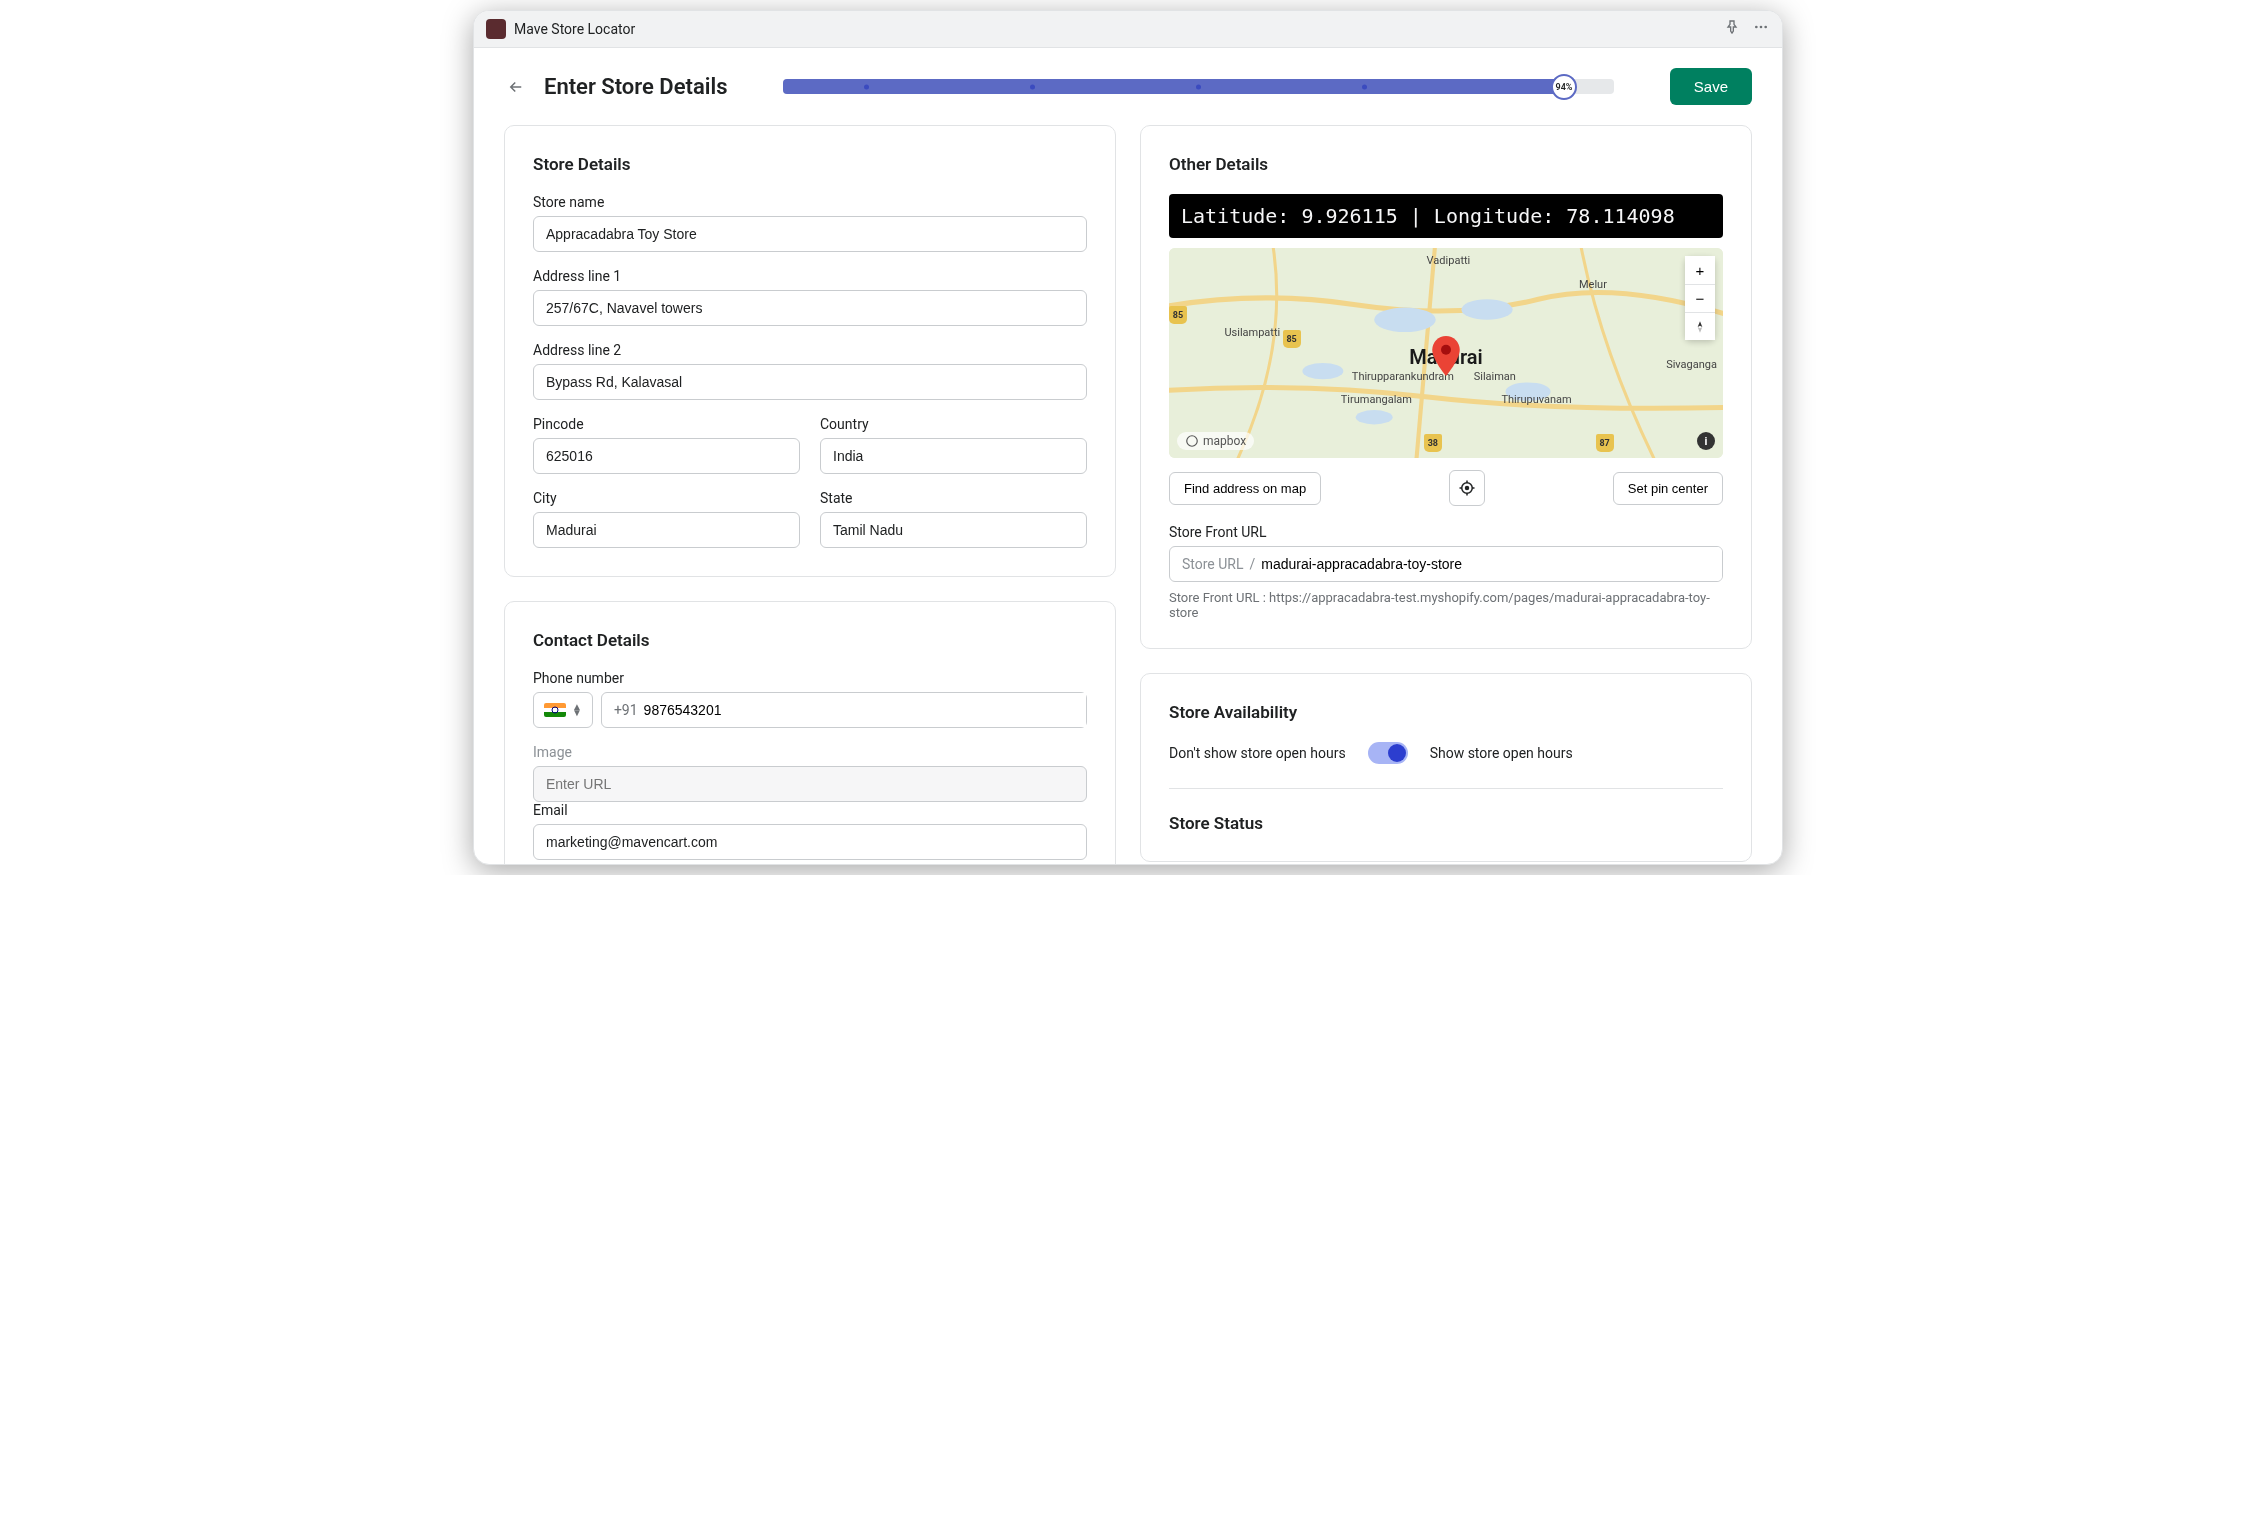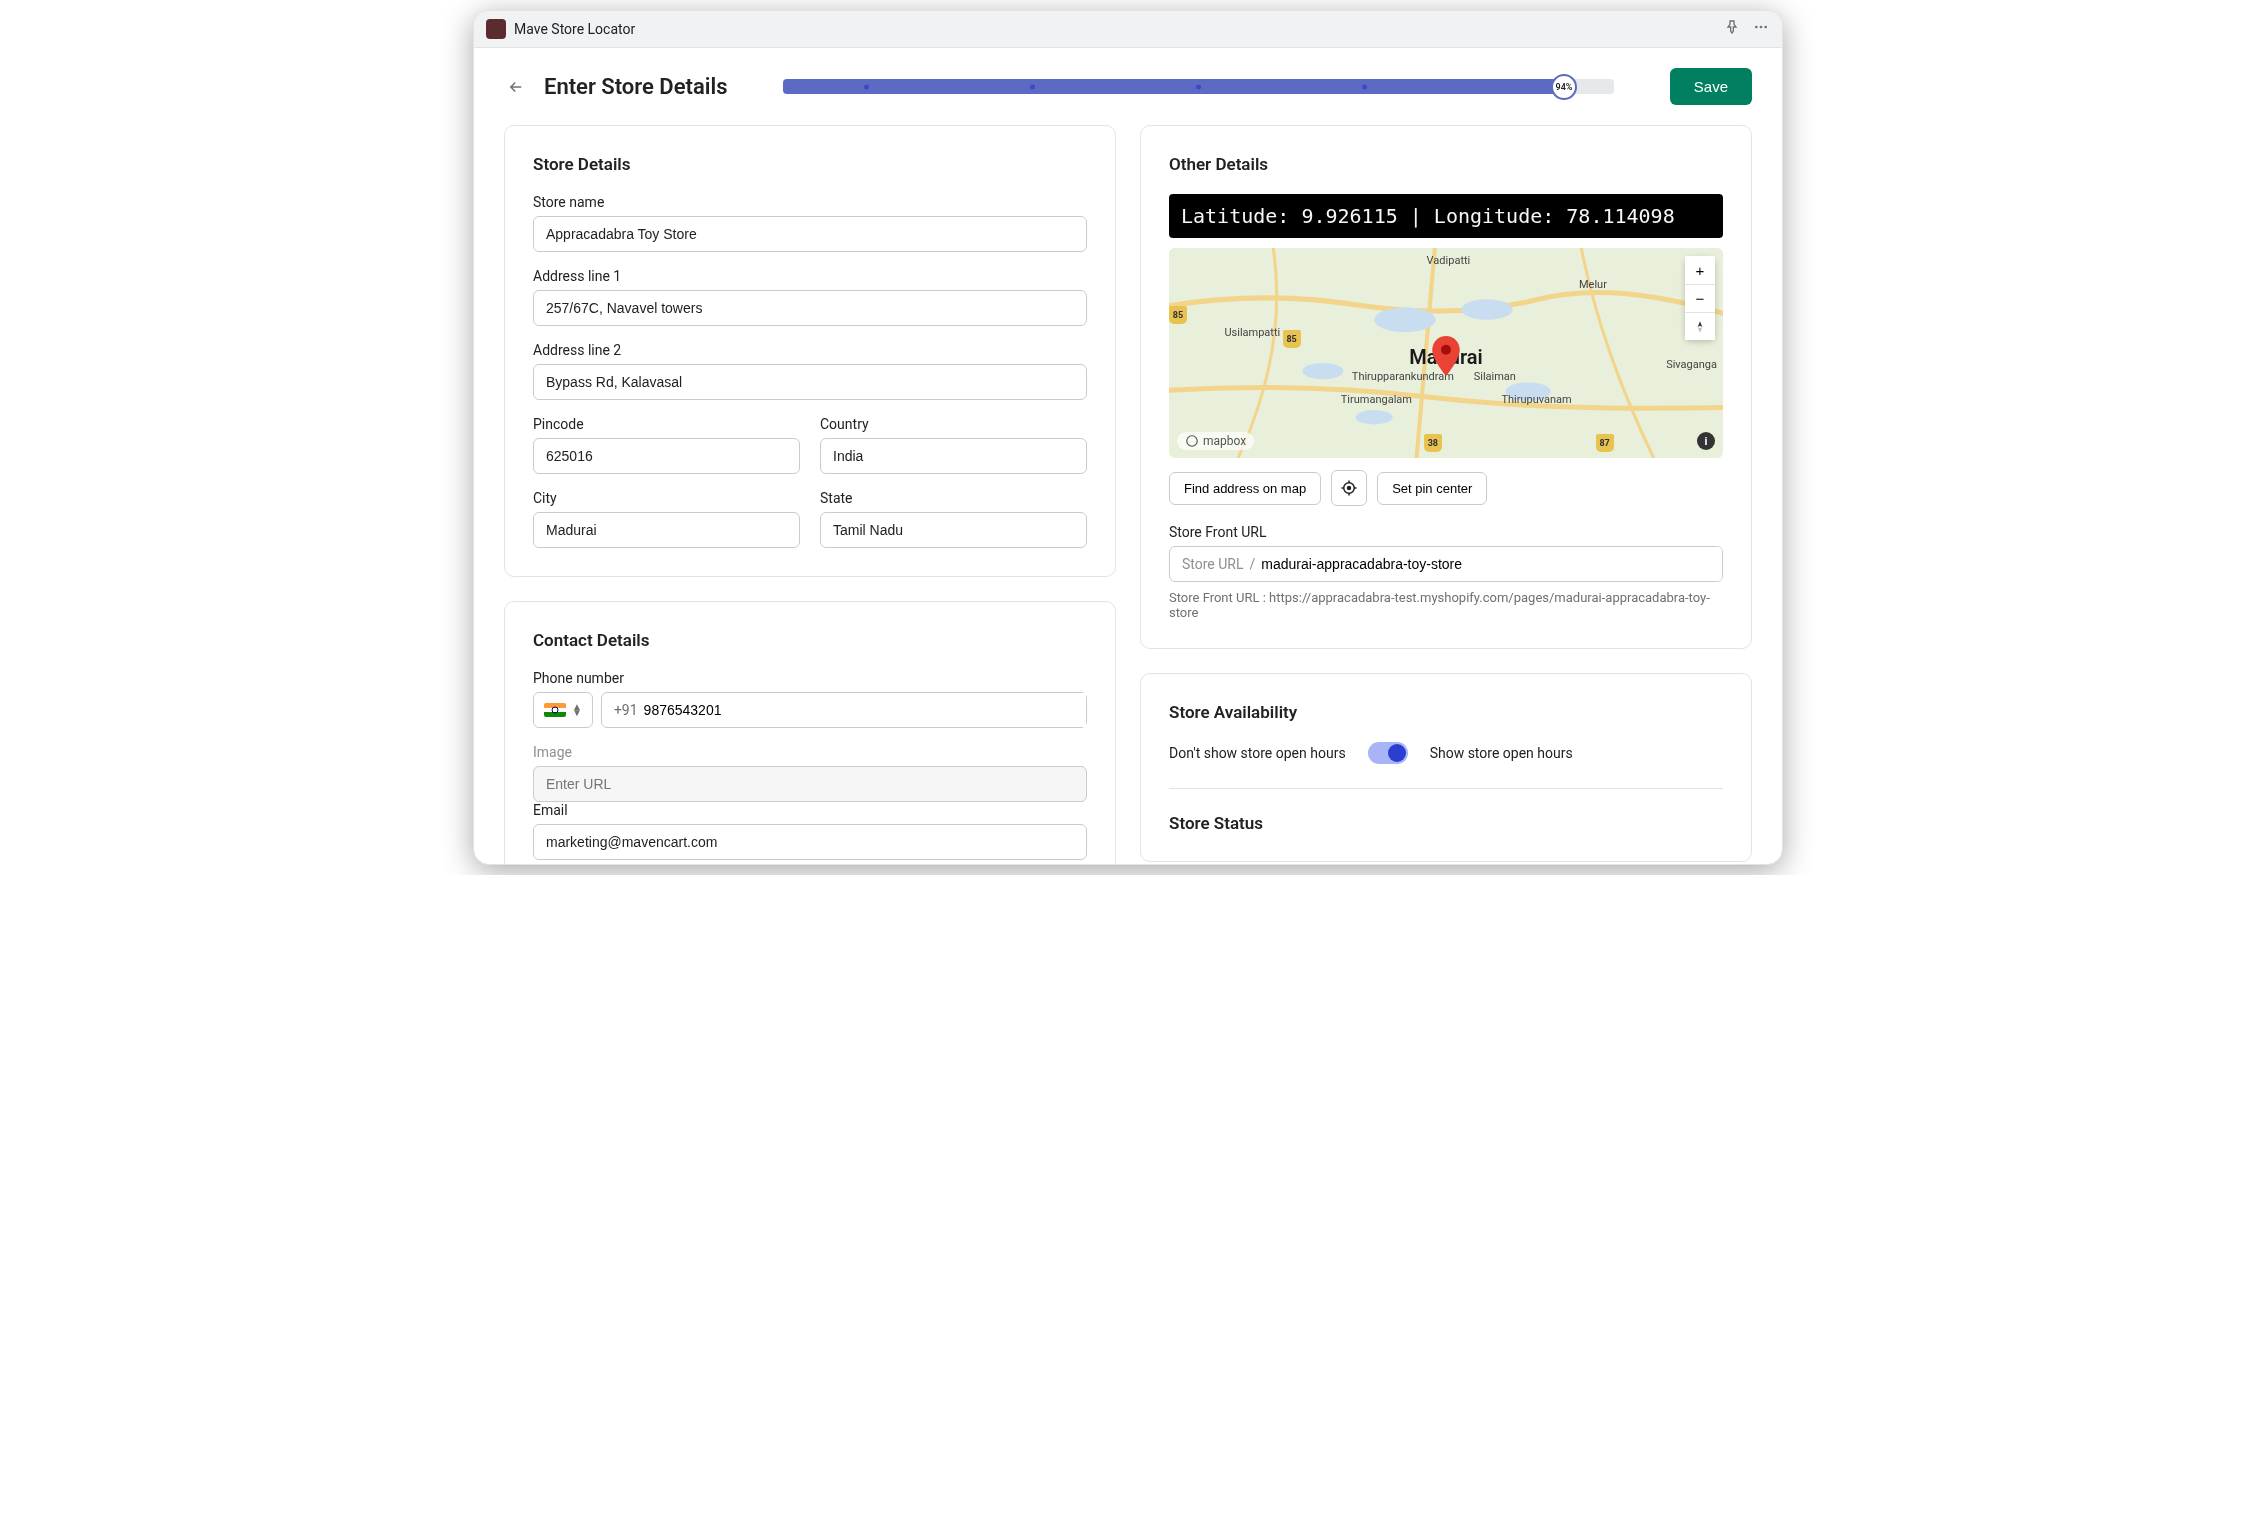--- a/index.html
+++ b/index.html
@@ -53,21 +53,21 @@
 .map-city { position: absolute; left: 50%; top: 50%; transform: translate(-50%, -8px); font-size: 20px; font-weight: 600; color: #1a1a1a; }
 .map-pin { position: absolute; left: 50%; top: 42%; transform: translateX(-50%); }
 .map-controls { position: absolute; right: 8px; top: 8px; display: flex; flex-direction: column; background: #fff; border-radius: 6px; box-shadow: 0 2px 6px rgba(0,0,0,0.2); }
 .map-ctrl-btn { width: 30px; height: 28px; display: flex; align-items: center; justify-content: center; border: none; background: #fff; cursor: pointer; font-size: 15px; }
 .map-ctrl-btn + .map-ctrl-btn { border-top: 1px solid #e1e3e5; }
 .mapbox-logo { position: absolute; left: 8px; bottom: 8px; background: rgba(255,255,255,0.7); border-radius: 12px; padding: 2px 8px; font-size: 12px; color: #555; display: flex; align-items: center; gap: 4px; }
 .map-info { position: absolute; right: 8px; bottom: 8px; width: 18px; height: 18px; border-radius: 50%; background: #333; color: #fff; display: flex; align-items: center; justify-content: center; font-size: 11px; font-weight: 700; }
 .map-label { position: absolute; font-size: 11px; color: #444; white-space: nowrap; }
 .map-shield { position: absolute; width: 18px; height: 18px; background: #e8c34f; border-radius: 2px 2px 5px 5px; display: flex; align-items: center; justify-content: center; font-size: 9px; font-weight: 700; color: #333; }
 
-.map-actions { display: flex; align-items: center; justify-content: flex-start; margin-top: 12px; gap: 10px; }
+.map-actions { display: flex; align-items: center; justify-content: space-between; margin-top: 12px; gap: 10px; }
 .map-btn { background: #fff; border: 1px solid #c9cccf; border-radius: 6px; padding: 8px 14px; font-size: 13px; font-weight: 500; cursor: pointer; }
 .map-icon-btn { width: 36px; height: 36px; border: 1px solid #c9cccf; border-radius: 6px; display: flex; align-items: center; justify-content: center; cursor: pointer; background: #fff; }
 
 .url-field { display: flex; align-items: center; border: 1px solid #c9cccf; border-radius: 6px; overflow: hidden; }
 .url-prefix { padding: 9px 6px 9px 12px; color: #8c9196; font-size: 14px; }
 .url-slash { color: #8c9196; font-size: 14px; padding-right: 6px; }
 .url-value { flex: 1; padding: 9px 12px 9px 0; border: none; font-size: 14px; outline: none; }
 .url-help { font-size: 13px; color: #6d7175; margin-top: 8px; }
 
 .avail-row { display: flex; align-items: center; justify-content: flex-start; gap: 22px; font-size: 14px; }

